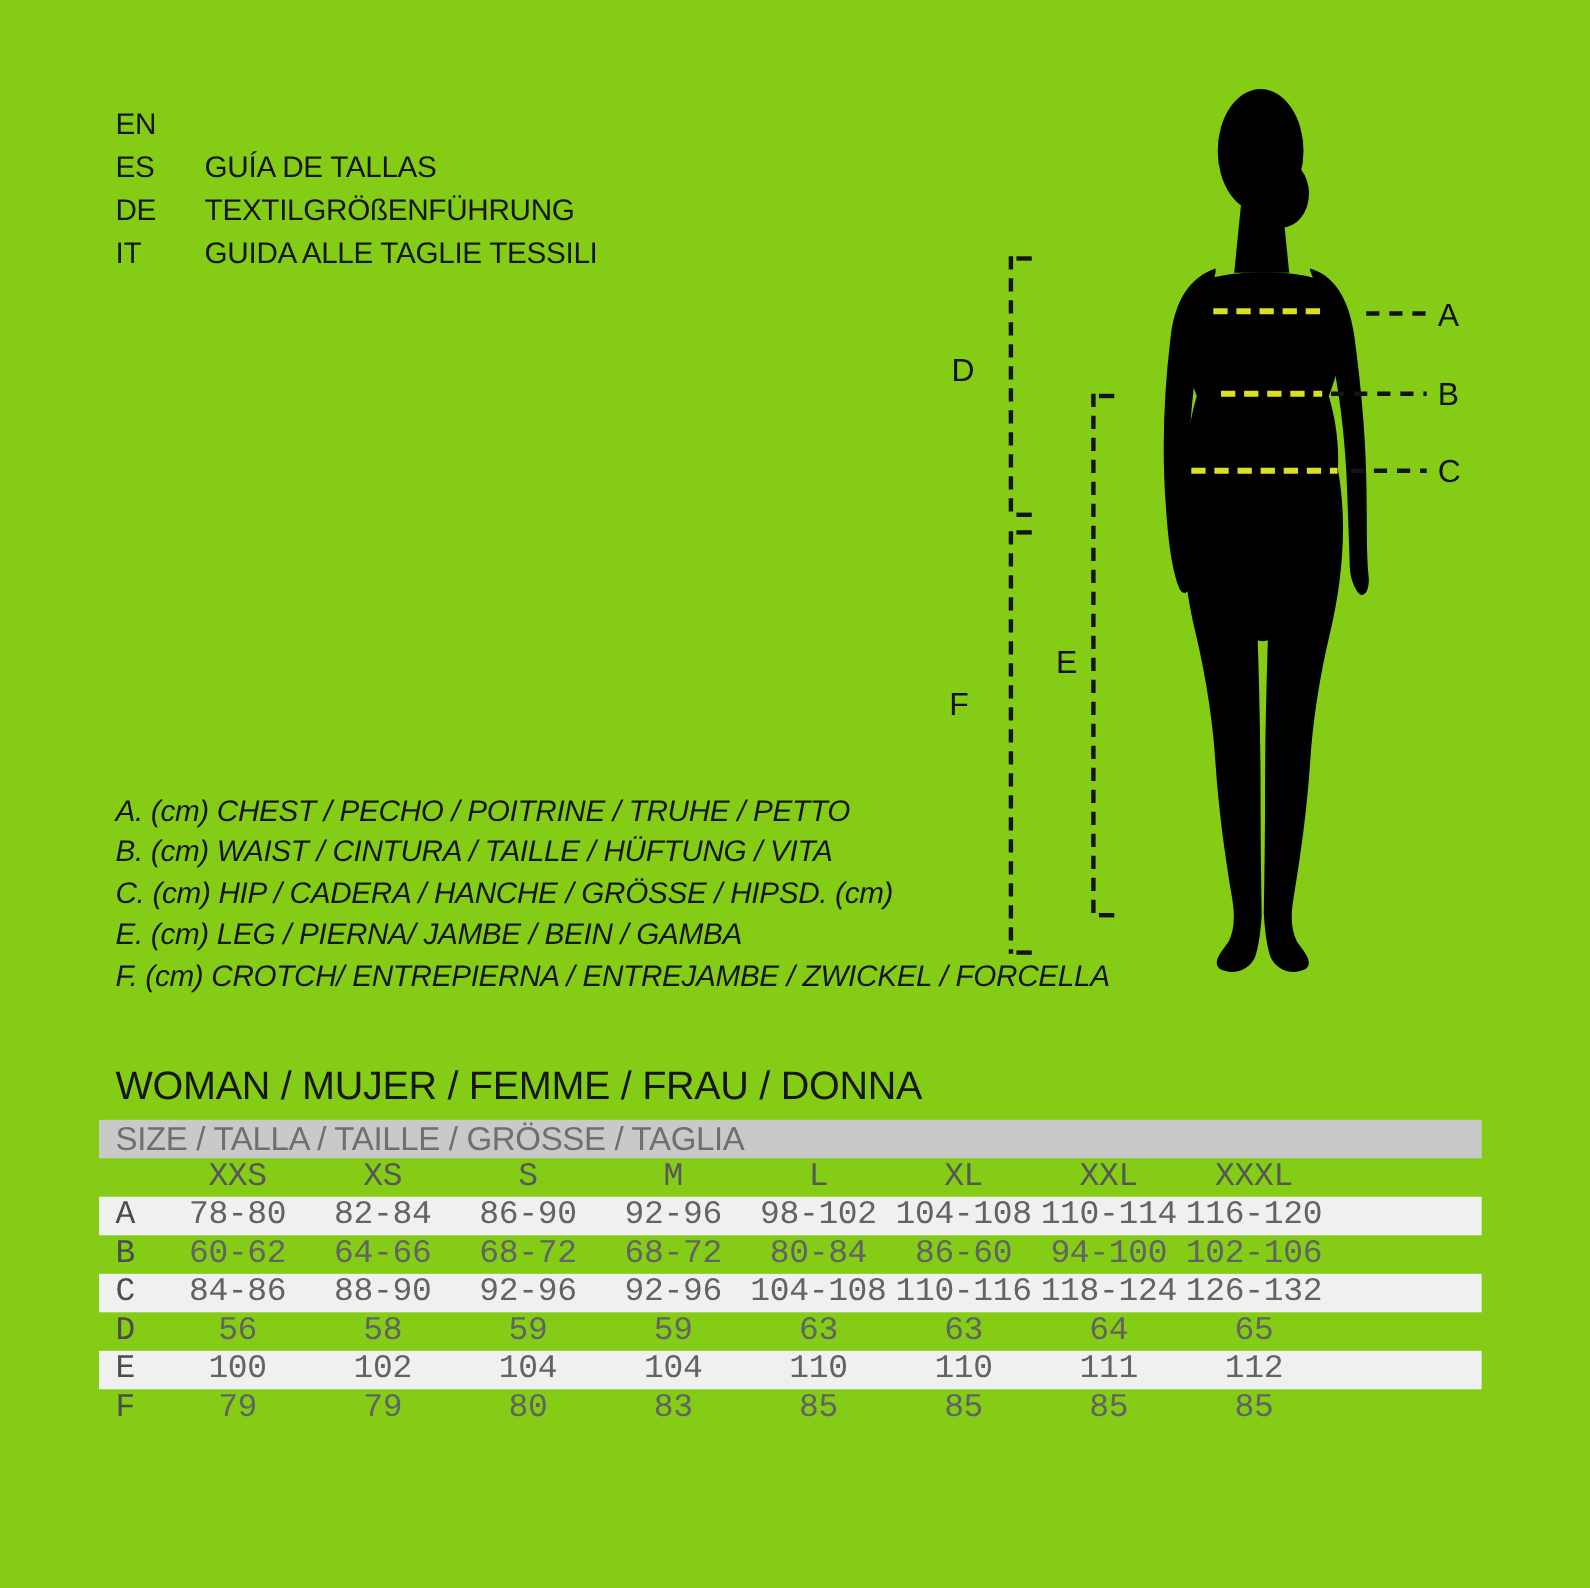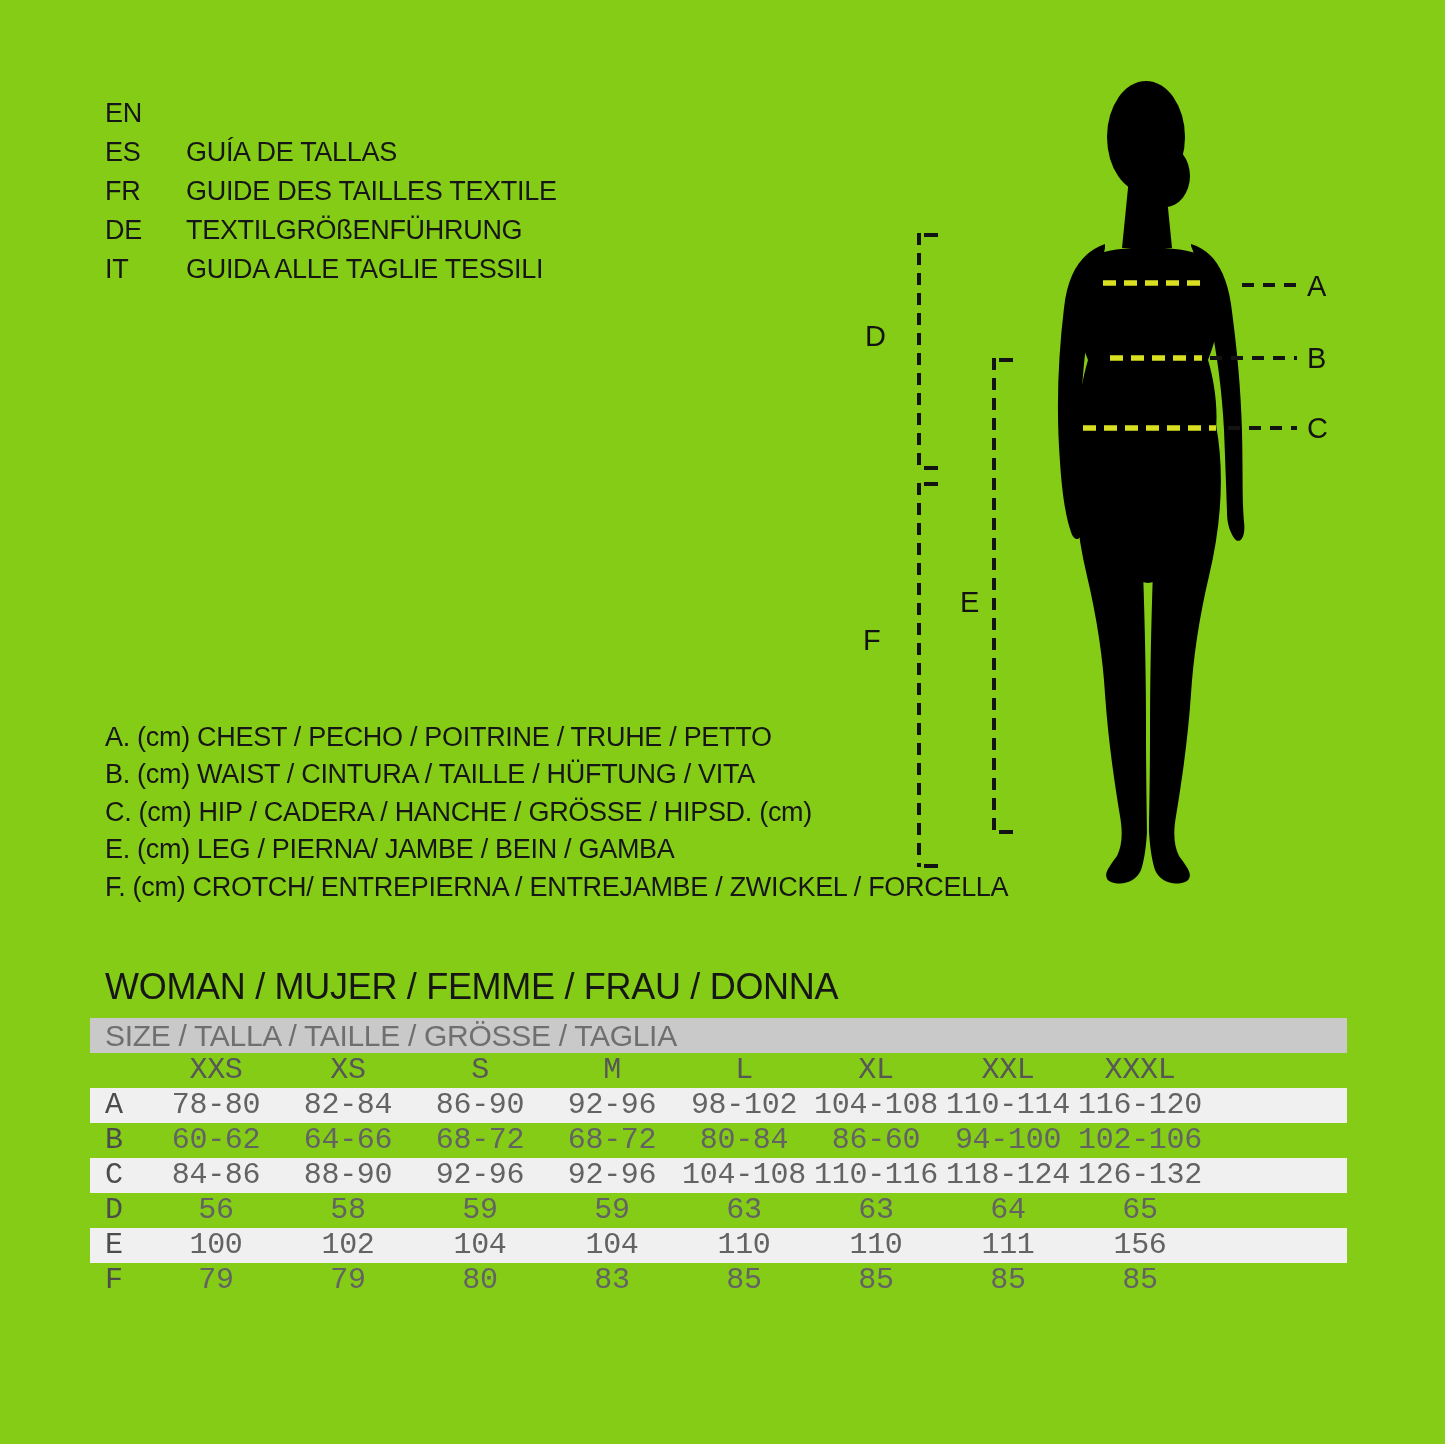--- a/index.html
+++ b/index.html
@@ -9,21 +9,21 @@
     position:relative; width:1445px; height:1444px; background:#84cc16;
     overflow:hidden; color:#111;
   }
 
   
   .lang-block{ position:absolute; left:105px; top:94px; }
   .lang-row{ display:flex; font-size:27px; line-height:39px; letter-spacing:-0.3px; color:#161616; }
   .lang-code{ width:81px; flex:0 0 81px; }
 
   
-  .measures-block{ position:absolute; left:105px; top:719px; }
+  .measures-block{ position:absolute; left:105px; top:719px;font-style:italic; }
   .measure-line{ font-size:27px; line-height:37.4px; letter-spacing:-0.3px; color:#161616; white-space:nowrap; }
 
   
   .gender-line{ position:absolute; left:105px; top:966px; font-size:36px; letter-spacing:-0.3px; color:#161616; }
 
   
   .size-table{ position:absolute; left:90px; top:1018px; width:1257px; font-size:30px; letter-spacing:-0.3px; }
   .t-titlebar{
     height:35px; line-height:35px; background:#c9c9c9; color:#6f6f6f;
     padding-left:15px; white-space:nowrap;
@@ -48,24 +48,20 @@
 
   <div class="lang-block">
     <div class="lang-row">
       <span class="lang-code">EN</span>
     </div>
     <div class="lang-row">
       <span class="lang-code">ES</span>
       <span>GUÍA DE TALLAS</span>
     </div>
     <div class="lang-row">
-      <span class="lang-code">FR</span>
-      <span>GUIDE DES TAILLES TEXTILE</span>
-    </div>
-    <div class="lang-row">
       <span class="lang-code">DE</span>
       <span>TEXTILGRÖßENFÜHRUNG</span>
     </div>
     <div class="lang-row">
       <span class="lang-code">IT</span>
       <span>GUIDA ALLE TAGLIE TESSILI</span>
     </div>
   </div>
 
   <div class="measures-block">
@@ -148,21 +144,21 @@
 
     <div class="t-row stripe">
       <div class="t-cell rowlabel">E</div>
       <div class="t-cell">100</div>
       <div class="t-cell">102</div>
       <div class="t-cell">104</div>
       <div class="t-cell">104</div>
       <div class="t-cell">110</div>
       <div class="t-cell">110</div>
       <div class="t-cell">111</div>
-      <div class="t-cell">156</div>
+      <div class="t-cell">112</div>
       <div class="t-cell"></div>
     </div>
 
     <div class="t-row">
       <div class="t-cell rowlabel">F</div>
       <div class="t-cell">79</div>
       <div class="t-cell">79</div>
       <div class="t-cell">80</div>
       <div class="t-cell">83</div>
       <div class="t-cell">85</div>

